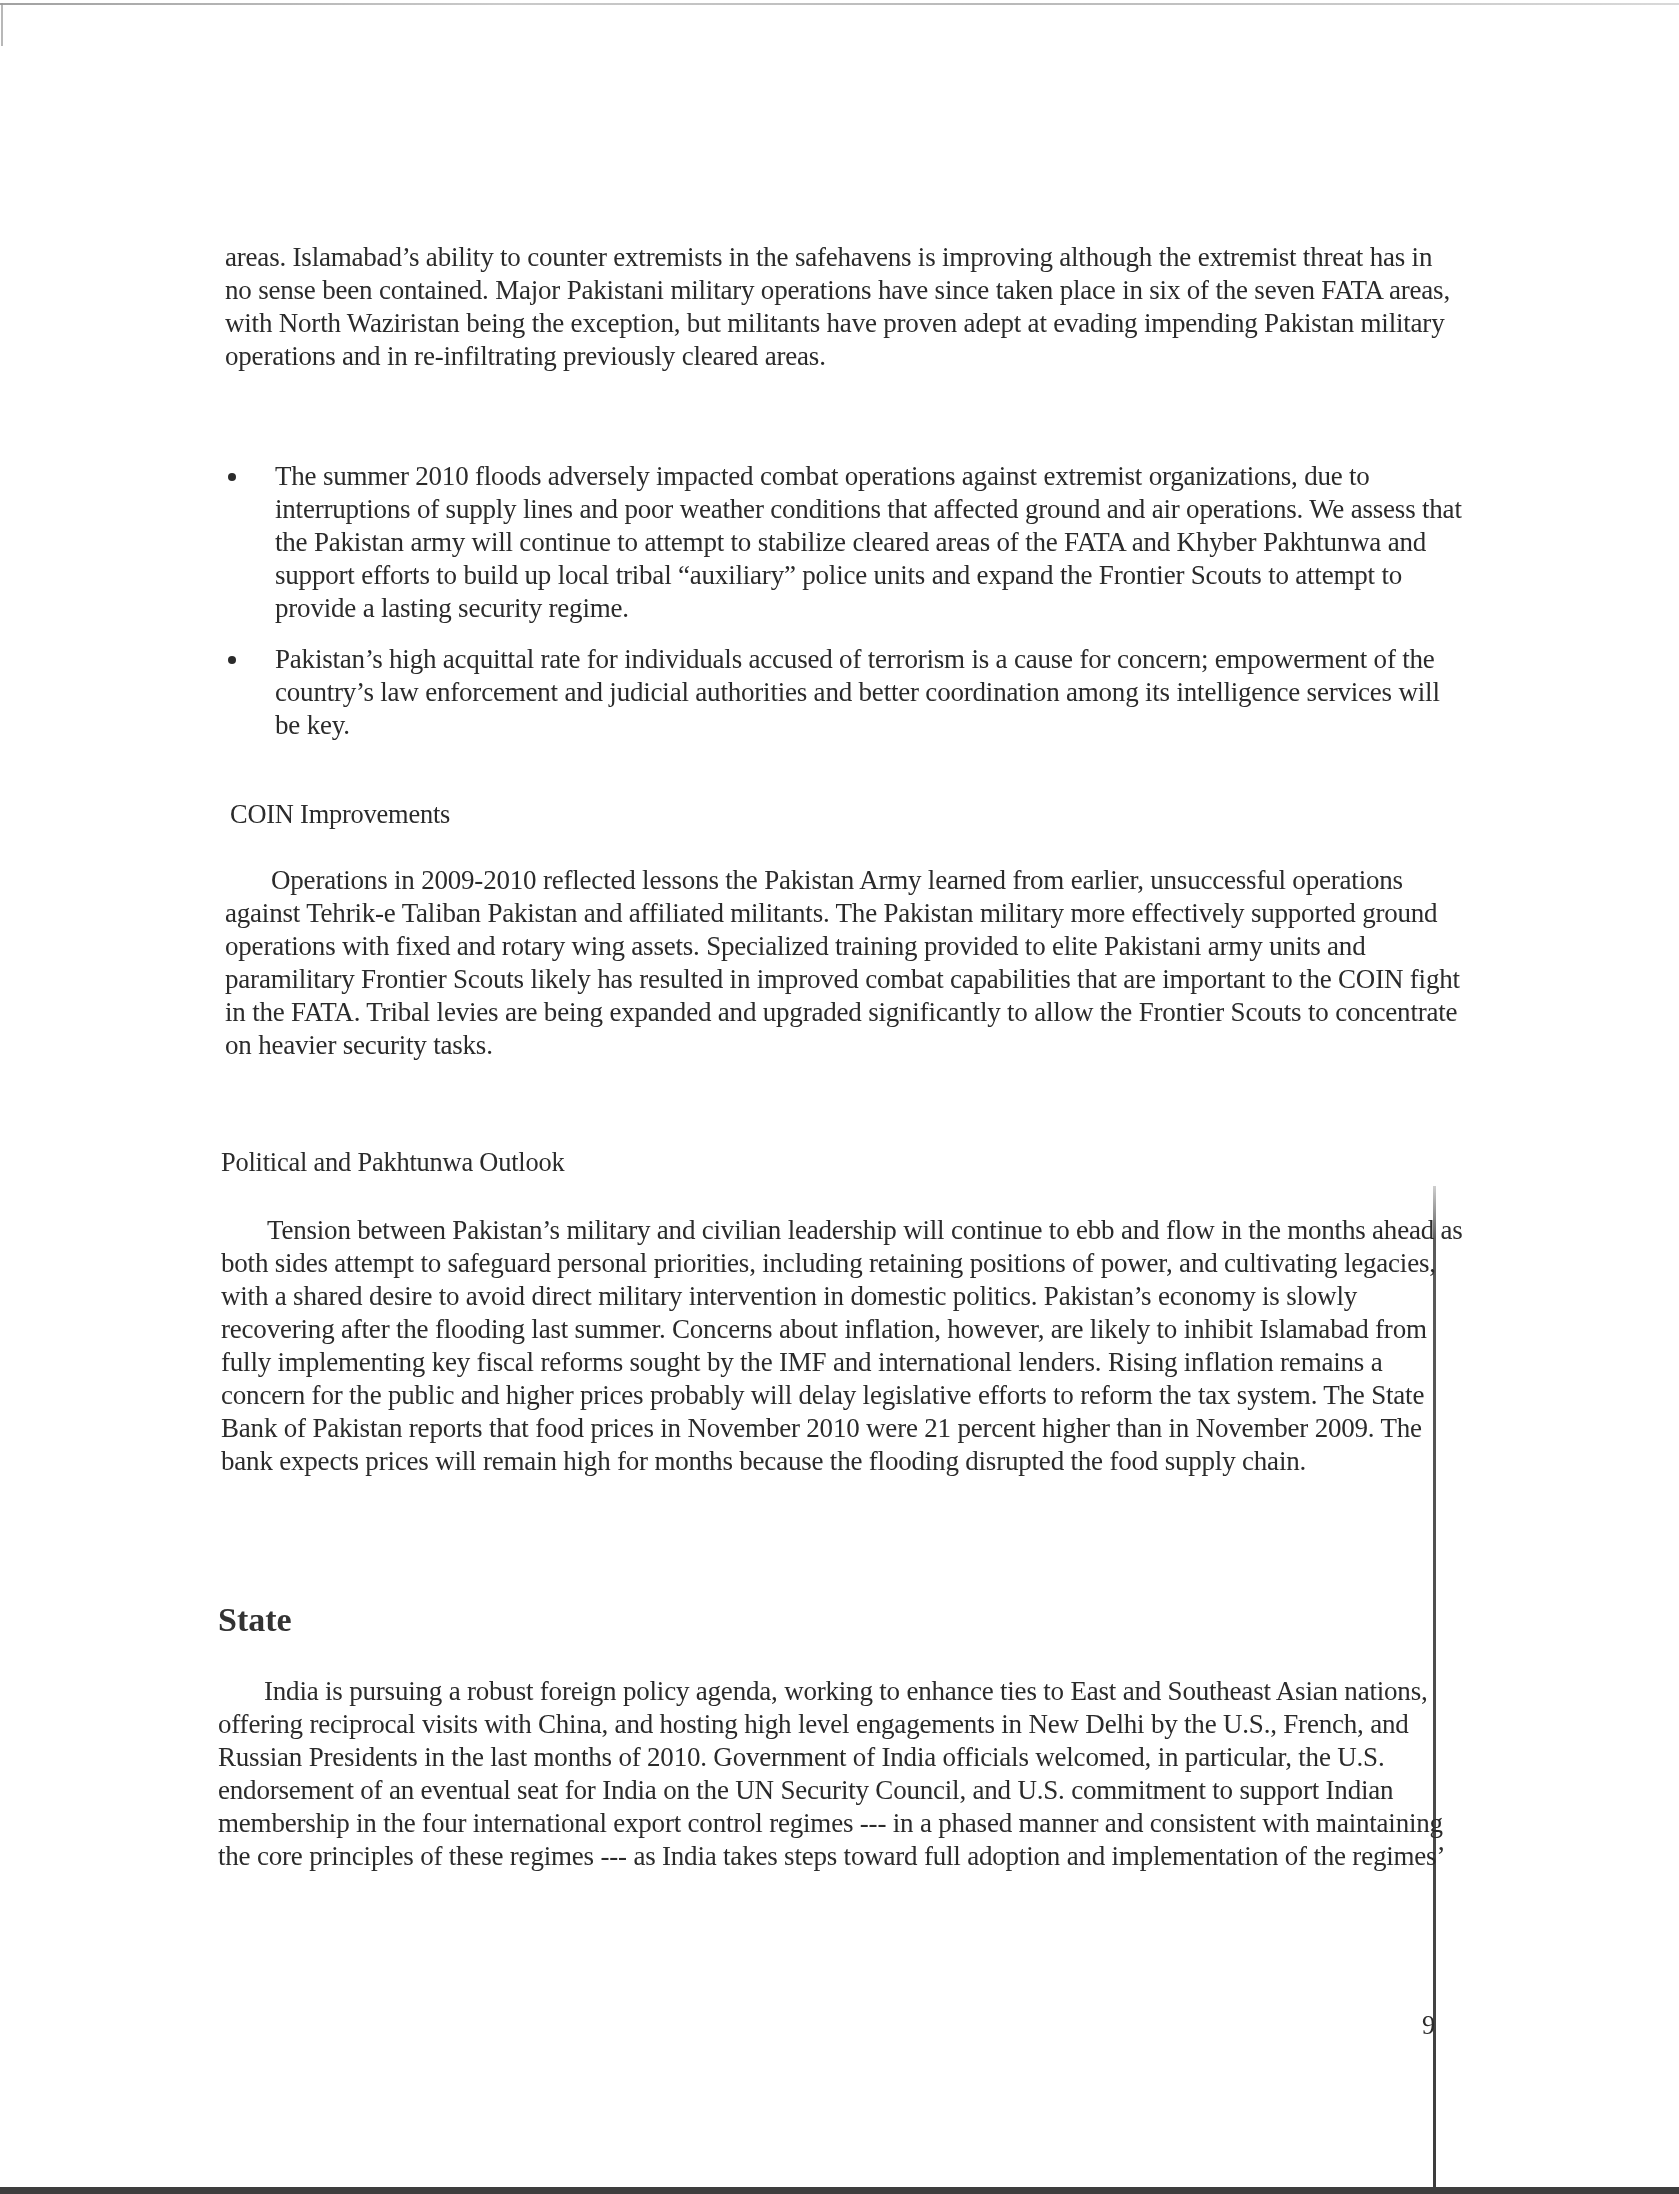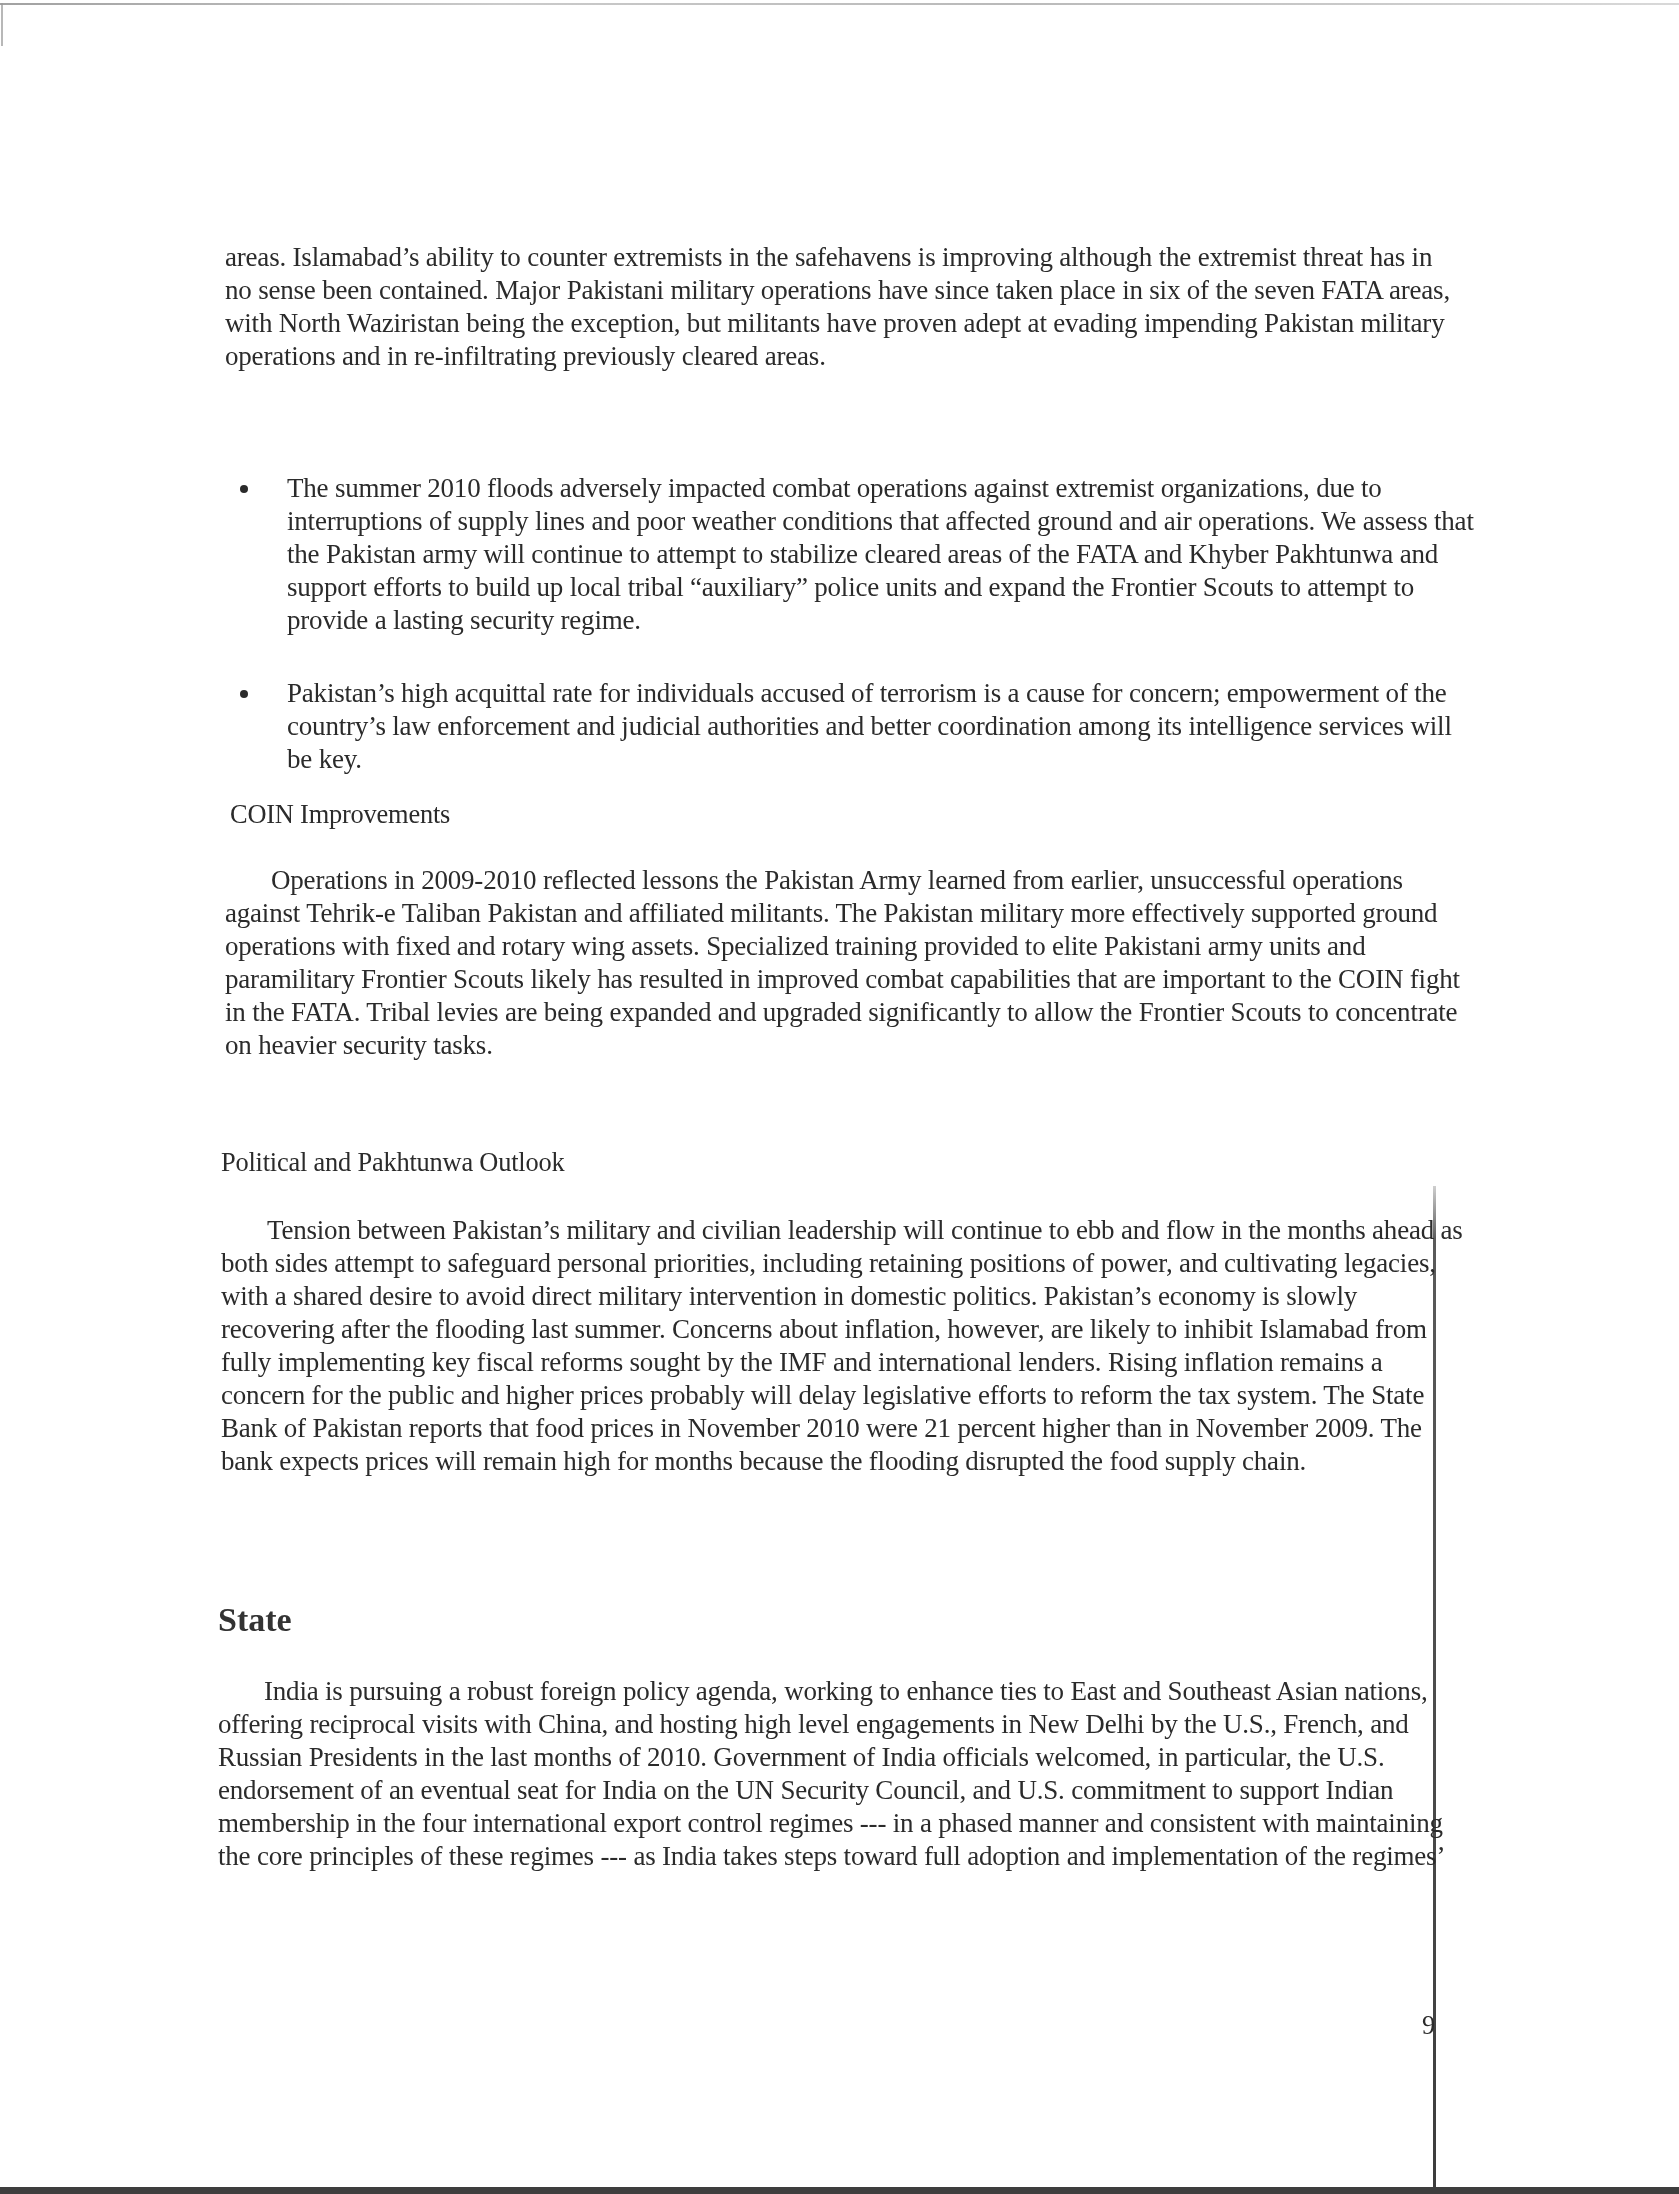--- a/index.html
+++ b/index.html
@@ -45,21 +45,21 @@
       position: absolute;
       font-size: 27px;
       line-height: 33px;
       margin: 0;
       letter-spacing: -0.2px;
     }
     .indent { text-indent: 46px; }
 
     .bullet-list {
       position: absolute;
-      margin: 16px;
+      margin: 4px;
       padding: 0;
       list-style: none;
     }
     .bullet-item {
       position: relative;
       padding-left: 52px;
       font-size: 27px;
       line-height: 33px;
       letter-spacing: -0.2px;
     }
@@ -107,21 +107,21 @@
 
   <p class="para" style="left:225px; top:241px; width:1236px;">areas.  Islamabad’s ability to counter extremists in the safehavens is improving although the extremist threat has in no sense been contained.  Major Pakistani military operations have since taken place in six of the seven FATA areas, with North Waziristan being the exception, but militants have proven adept at evading impending Pakistan military operations and in re-infiltrating previously cleared areas.</p>
 
   <ul class="bullet-list" style="left:219px; top:456px; width:1242px;">
     <li class="bullet-item">
       <span class="bullet-dot"></span>
       <span>The summer 2010 floods adversely impacted combat operations against extremist organizations, due to interruptions of supply lines and poor weather conditions that affected ground and air operations.  We assess that the Pakistan army will continue to attempt to stabilize cleared areas of the FATA and Khyber Pakhtunwa and support efforts to build up local tribal “auxiliary” police units and expand the Frontier Scouts to attempt to provide a lasting security regime.</span>
     </li>
   </ul>
 
-  <ul class="bullet-list" style="left:219px; top:661px; width:1242px;">
+  <ul class="bullet-list" style="left:219px; top:639px; width:1242px;">
     <li class="bullet-item">
       <span class="bullet-dot"></span>
       <span>Pakistan’s high acquittal rate for individuals accused of terrorism is a cause for concern; empowerment of the country’s law enforcement and judicial authorities and better coordination among its intelligence services will be key.</span>
     </li>
   </ul>
 
   <h3 class="subhead" style="left:230px; top:798px;">COIN Improvements</h3>
 
   <p class="para indent" style="left:225px; top:864px; width:1236px;">Operations in 2009-2010 reflected lessons the Pakistan Army learned from earlier, unsuccessful operations against Tehrik-e Taliban Pakistan and affiliated militants.  The Pakistan military more effectively supported ground operations with fixed and rotary wing assets.  Specialized training provided to elite Pakistani army units and paramilitary Frontier Scouts likely has resulted in improved combat capabilities that are important to the COIN fight in the FATA.  Tribal levies are being expanded and upgraded significantly to allow the Frontier Scouts to concentrate on heavier security tasks.</p>
 

